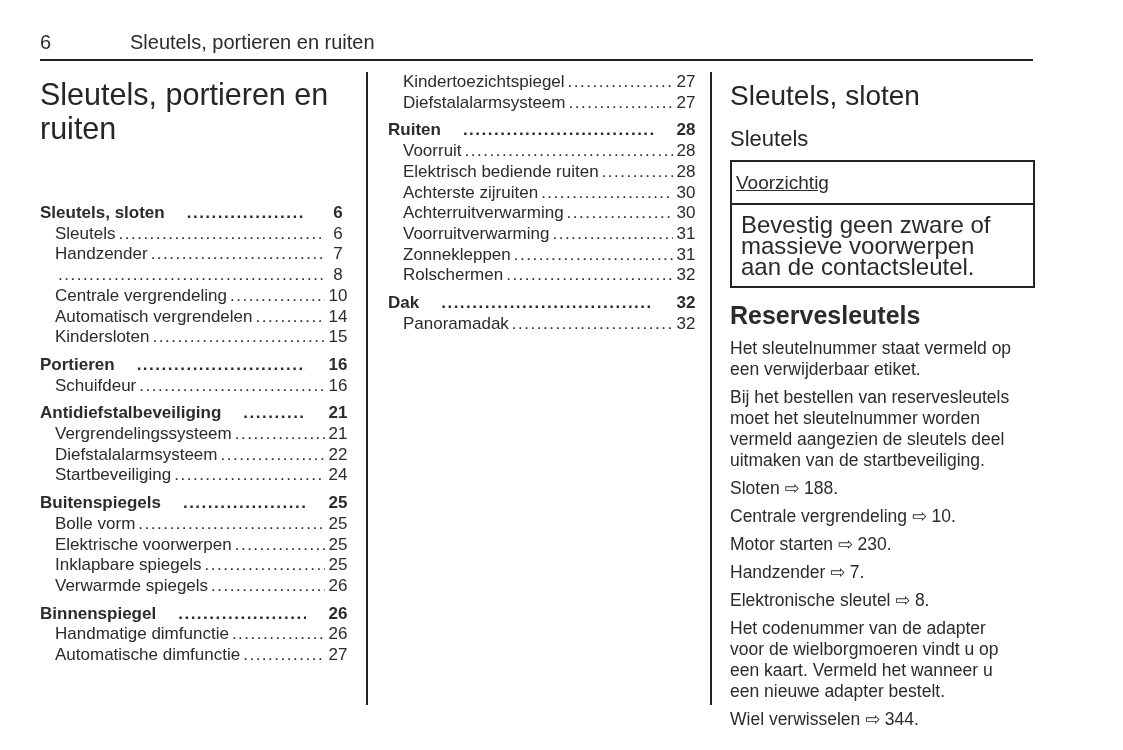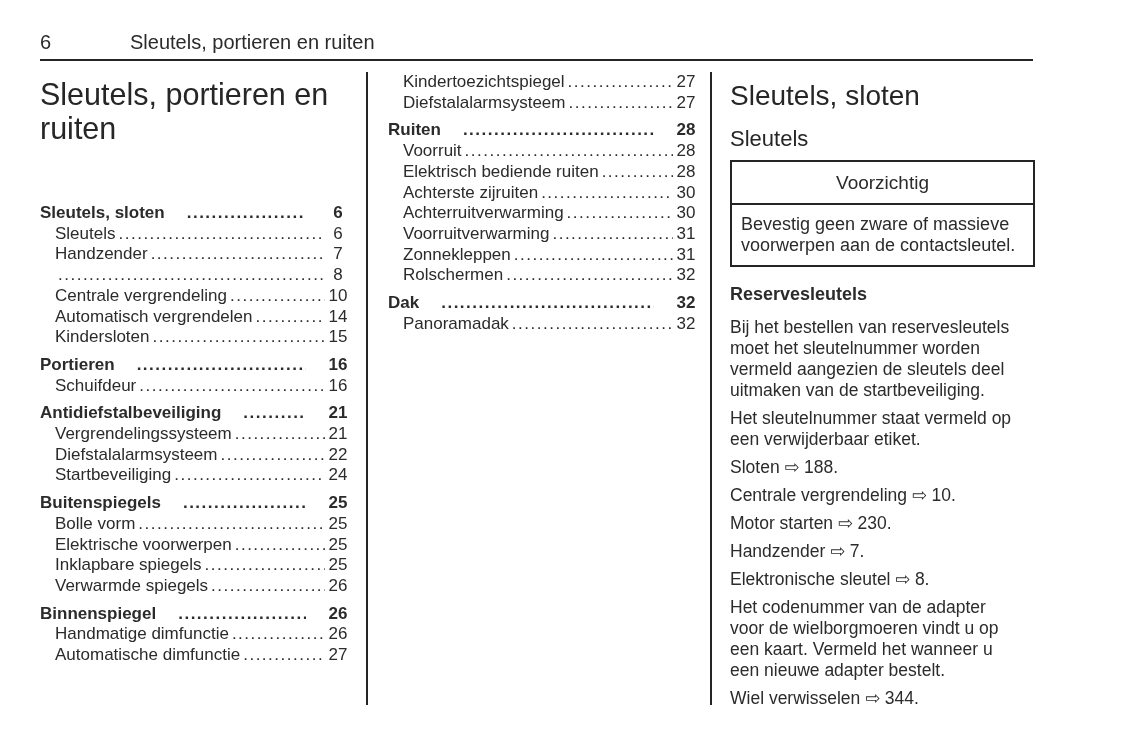--- a/index.html
+++ b/index.html
@@ -37,23 +37,23 @@
   .toc-dots::after{
     content:"........................................................................";
     letter-spacing:1.5px;
   }
   .toc-page{text-align:center;min-width:20px;flex:0 0 auto;}
   
   .col3{position:absolute;left:730px;top:72px;width:305px;font-size:17.5px;line-height:21px;}
   .col3 .h1{font-size:28px;line-height:33px;font-weight:400;margin:7px 0 0;color:#262626;}
   .col3 .h2{font-size:22px;line-height:26px;font-weight:400;margin:14px 0 0;color:#262626;}
   .caution{border:2px solid #242424;margin-top:8px;}
-  .caution-title{text-align:center;font-size:19px;line-height:24px;padding:9px 4px 8px;border-bottom:2px solid #242424;}
-  .caution-body{padding:9px 15px 9px 9px;font-size:18px;line-height:21px;}
-  .col3 .h3{font-size:18px;line-height:22px;font-weight:bold;margin:16px 0 12px;}
+  .caution-title{text-align:left;font-size:19px;line-height:24px;padding:9px 4px 8px;border-bottom:2px solid #242424;text-decoration:underline;}
+  .caution-body{padding:9px 15px 9px 9px;font-size:24px;line-height:21px;}
+  .col3 .h3{font-size:25px;line-height:22px;font-weight:bold;margin:16px 0 12px;}
   .paragraphs .body-p{margin:0 0 7px;width:292px;}
 </style>
 </head>
 <body>
 
 <div class="page">
 
   <header class="page-header">
     <span class="page-num">6</span>
     <span class="chapter">Sleutels, portieren en ruiten</span>
@@ -278,23 +278,23 @@
 
     <div class="caution">
       <div class="caution-title">Voorzichtig</div>
       <div class="caution-body">Bevestig geen zware of massieve voorwerpen aan de contactsleutel.</div>
     </div>
 
     <h4 class="h3">Reservesleutels</h4>
 
     <div class="paragraphs">
 
+        <p class="body-p">Het sleutelnummer staat vermeld op een verwijderbaar etiket.</p>
+
         <p class="body-p">Bij het bestellen van reservesleutels moet het sleutelnummer worden vermeld aangezien de sleutels deel uitmaken van de startbeveiliging.</p>
-
-        <p class="body-p">Het sleutelnummer staat vermeld op een verwijderbaar etiket.</p>
 
         <p class="body-p">Sloten ⇨ 188.</p>
 
         <p class="body-p">Centrale vergrendeling ⇨ 10.</p>
 
         <p class="body-p">Motor starten ⇨ 230.</p>
 
         <p class="body-p">Handzender ⇨ 7.</p>
 
         <p class="body-p">Elektronische sleutel ⇨ 8.</p>

